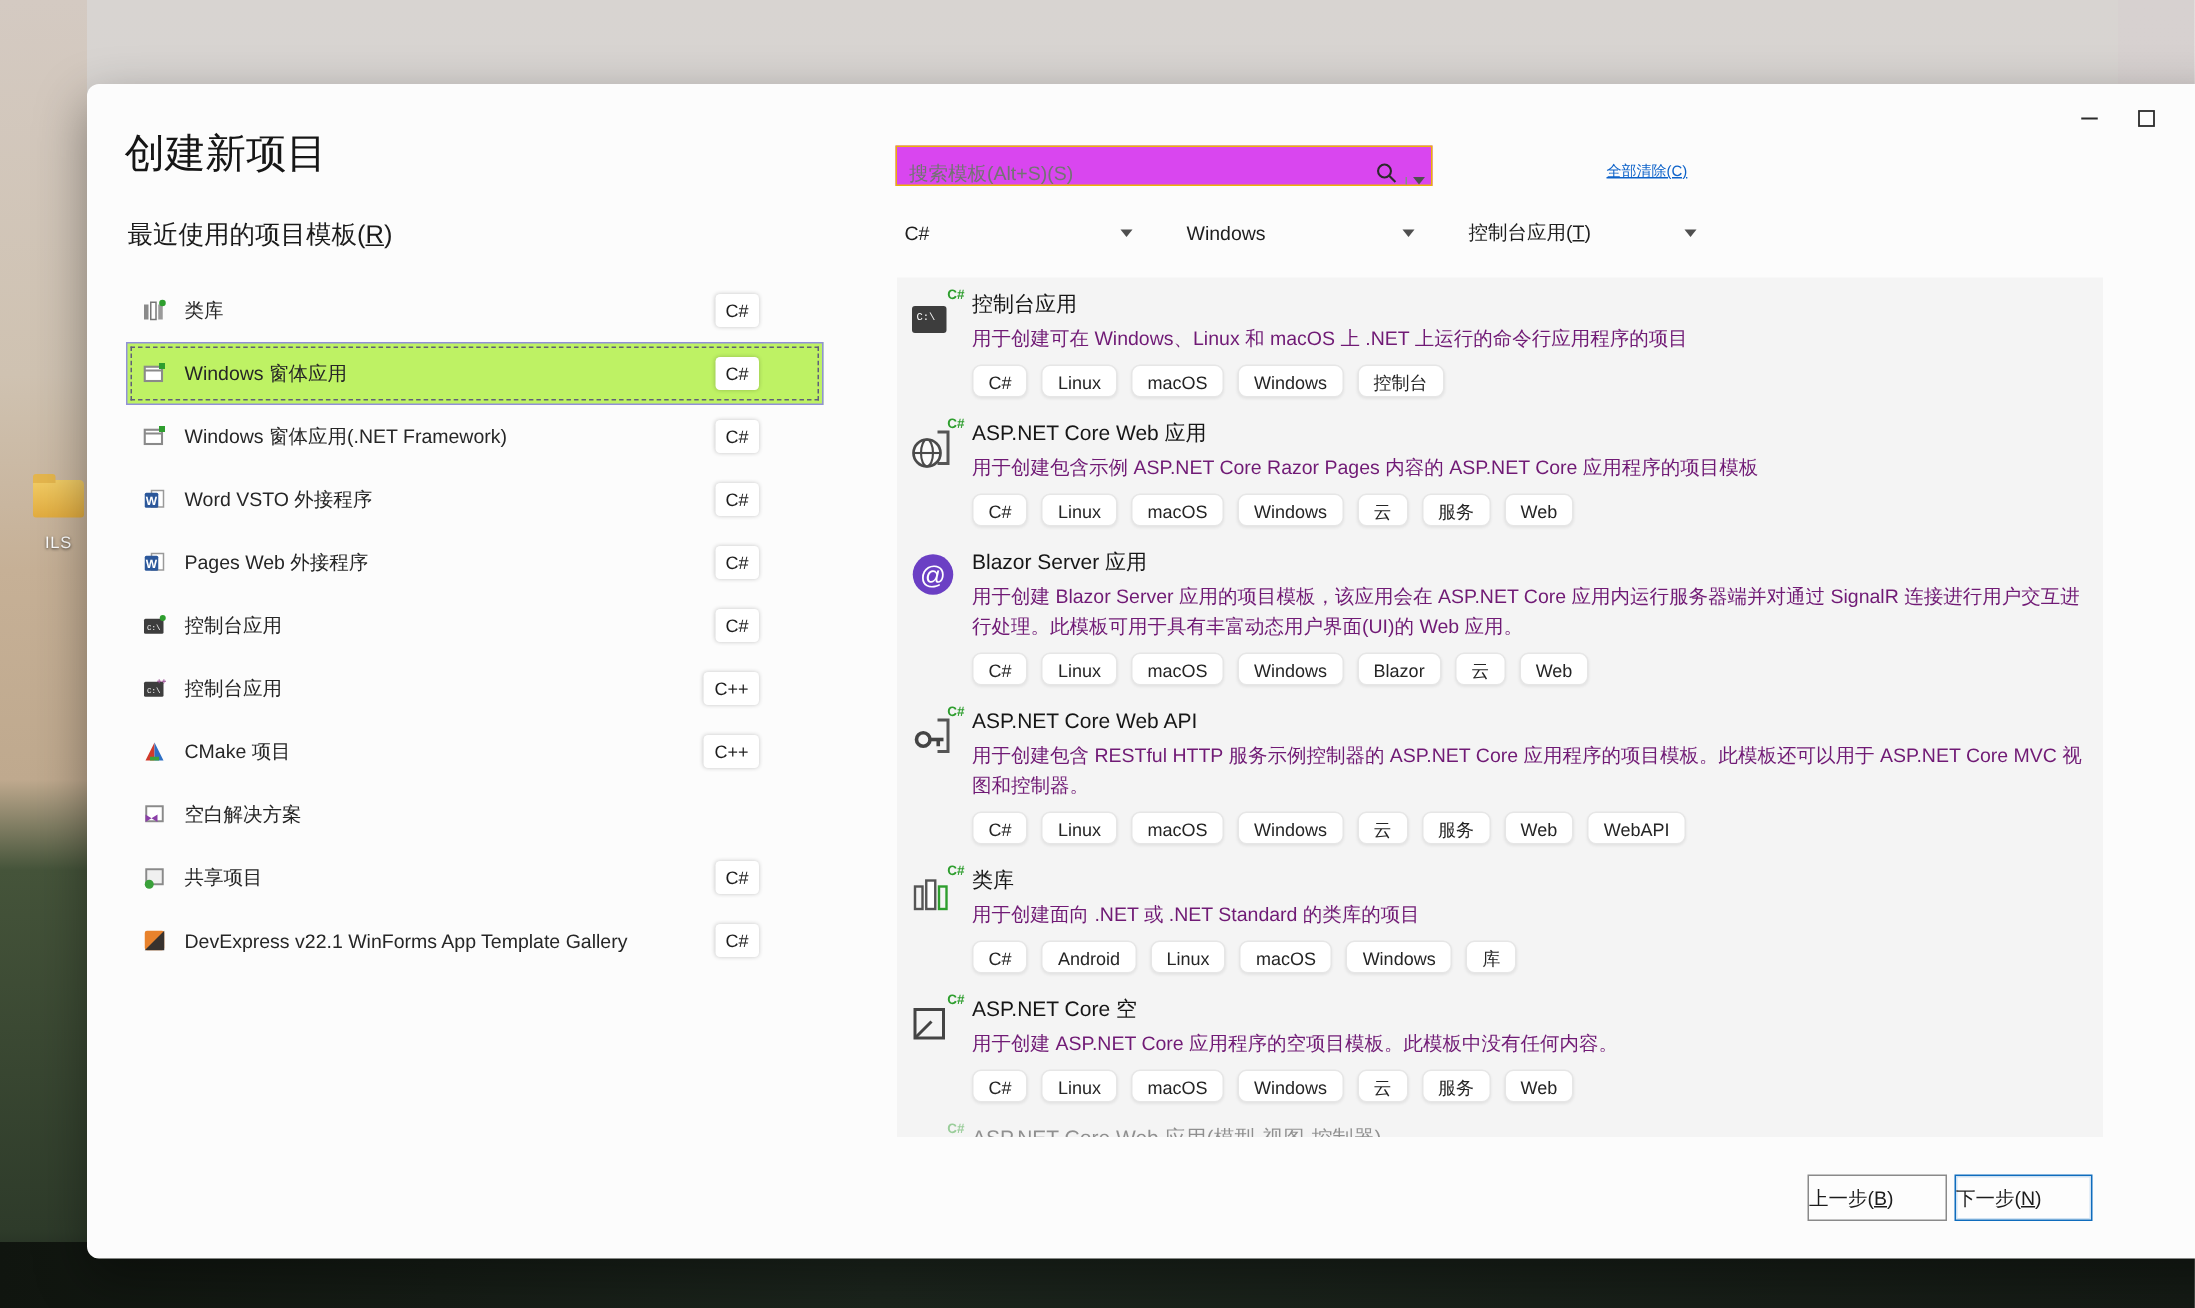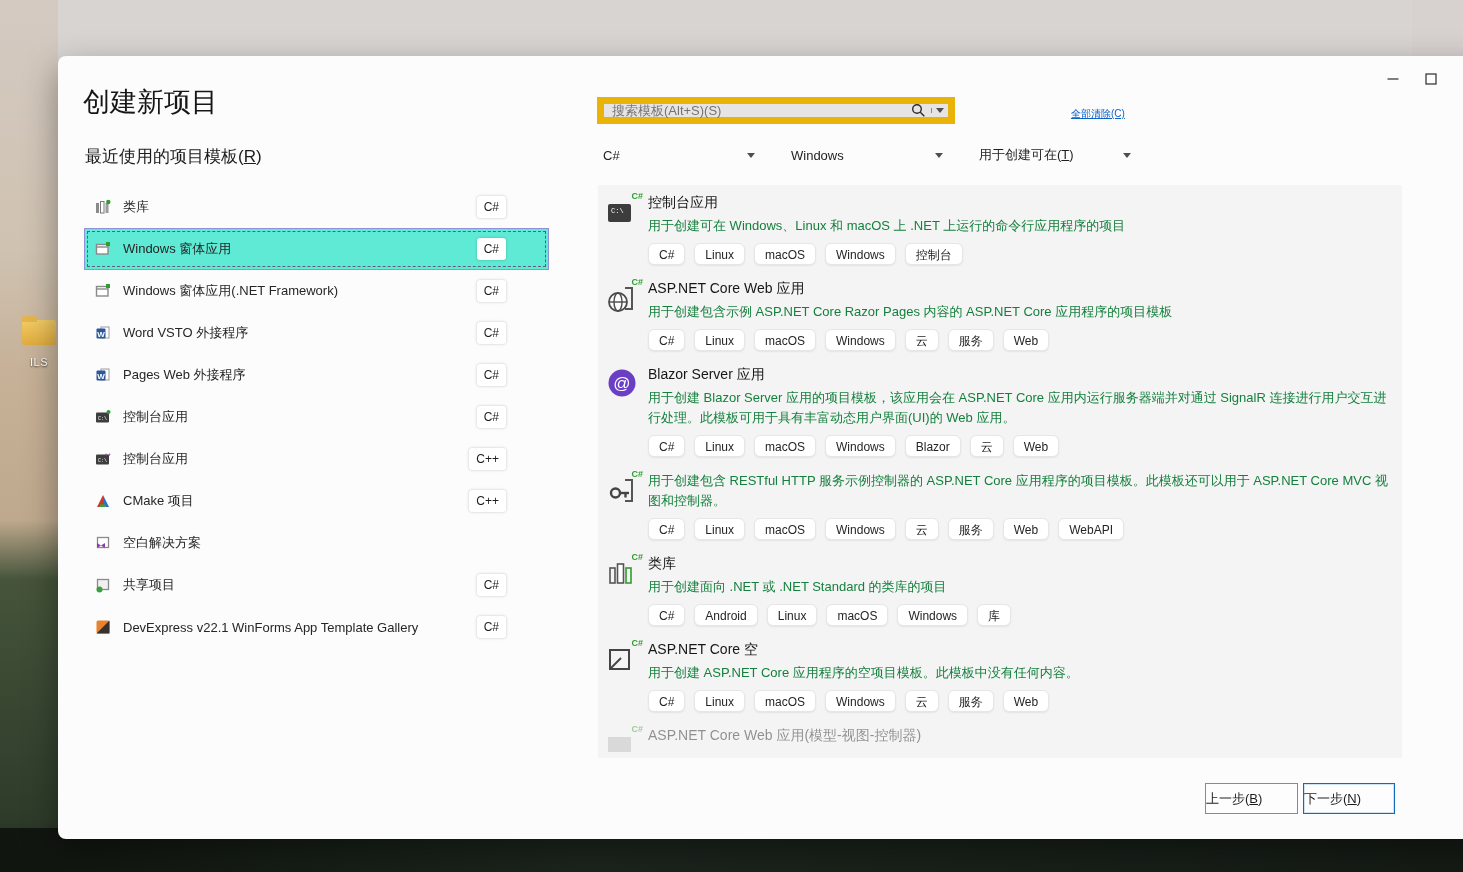--- a/index.html
+++ b/index.html
@@ -32,32 +32,32 @@
   .win-btn { width:38px; height:30px; display:flex; align-items:center; justify-content:center; cursor:default; }
 
   .page-title { position:absolute; left:25px; top:28px; font-size:27px; color:#161616; }
 
   .recent-header { position:absolute; left:27px; top:89px; font-size:17px; color:#1b1b1b; }
   .u { text-decoration:underline; }
 
   .recent-list { position:absolute; left:26px; top:130px; width:465px; }
   .recent-row { height:42px; display:flex; align-items:center; padding:0 10px;
     border:1px solid transparent; }
-  .recent-row.selected { background:#5eead4; border:1px solid #9191d9;
+  .recent-row.selected { background:#bef264; border:1px solid #9191d9;
     outline:1px dashed #5f5f78; outline-offset:-4px; }
   .rlabel { margin-left:12px; font-size:13px; color:#262626; white-space:nowrap; }
   .badge { margin-left:auto; margin-right:32px; min-width:28px; height:22px; line-height:22px;
     padding:0 7px; text-align:center; background:#ffffff; border-radius:3px;
     box-shadow:0 0 3px rgba(0,0,0,.22); font-size:12px; color:#1e1e1e; }
 
   .sm-icon { width:16px; height:16px; flex:0 0 16px; position:relative; display:inline-block; }
 
   
   .search-box { position:absolute; left:539px; top:41px; width:358px; height:27px;
-    background:#e5e5e5; border:7px solid #eab308; display:flex; align-items:center; }
+    background:#d946ef; border:1px solid #eab308; display:flex; align-items:flex-end; }
   .search-input { flex:1; border:none; outline:none; padding:0 4px 0 8px; font-size:13px;
     font-family:inherit; color:#1e1e1e; background:transparent; }
   .search-input::placeholder { color:#737373; }
   .search-glass { width:26px; display:flex; align-items:center; justify-content:center; }
   .search-split { width:17px; border-left:1px solid #8a8a8a; display:flex; align-items:center; justify-content:center; }
 
   .caret { width:0; height:0; border-left:4px solid transparent; border-right:4px solid transparent;
     border-top:5px solid #4f4f4f; display:inline-block; }
 
   .clear-link { position:absolute; left:1013px; top:51px; font-size:10px; color:#0d62c9;
@@ -68,21 +68,21 @@
   .filter-lang { left:545px; } .filter-plat { left:733px; } .filter-type { left:921px; }
 
   
   .tpl-list { position:absolute; left:540px; top:129px; width:804px; height:573px;
     background:#f4f4f4; overflow:hidden; }
   .tpl-item { position:relative; padding:8px 8px 6px 50px; }
   .tpl-item.cutoff { opacity:.45; }
   .tpl-icon { position:absolute; left:8px; top:9px; width:34px; height:34px; display:inline-block; }
   .cs-ov { position:absolute; top:-3px; right:-3px; font-size:9px; font-weight:bold; color:#2e9e2e; }
   .tpl-title { font-size:14px; line-height:19px; color:#161616; margin-bottom:4px; }
-  .tpl-desc { font-size:13px; line-height:20px; color:#15803d; }
+  .tpl-desc { font-size:13px; line-height:20px; color:#701a75; }
   .tpl-tags { margin-top:7px; display:flex; gap:9px; flex-wrap:wrap; }
   .tag { height:22px; line-height:22px; padding:0 10px; background:#fff; border:1px solid #e6e6e6;
     border-radius:6px; box-shadow:0 1px 2px rgba(0,0,0,.07); font-size:12px; color:#252525; }
 
   
   .btn { position:absolute; top:727px; height:31px; background:#fdfdfd; font-size:13px;
     color:#1c1c1c; display:flex; align-items:center; justify-content:flex-start; cursor:pointer; }
   .btn-back { left:1147px; width:93px; border:1px solid #8a8a8a; }
   .btn-next { left:1245px; width:92px; border:1px solid #0f6cbd; box-shadow:inset 0 0 0 1px #cfe2f3; }
 </style>
@@ -239,21 +239,21 @@
 
   <div class="filter filter-lang">
     <span>C#</span>
     <span class="caret"></span>
   </div>
   <div class="filter filter-plat">
     <span>Windows</span>
     <span class="caret"></span>
   </div>
   <div class="filter filter-type">
-    <span><span>用于创建可在(</span><span class="u">T</span><span>)</span></span>
+    <span><span>控制台应用(</span><span class="u">T</span><span>)</span></span>
     <span class="caret"></span>
   </div>
 
   <div class="tpl-list" id="template-list">
       <div class="tpl-item">
         <span class="tpl-icon"><svg width="34" height="34" viewBox="0 0 34 34">
             <rect x="2" y="10" width="23" height="18" rx="2" fill="#3d3d3d"></rect>
             <text x="5" y="19" font-size="7" fill="#fff" font-family="Liberation Mono,monospace">C:\</text>
           </svg><span class="cs-ov">C#</span></span>
         <div class="tpl-title">控制台应用</div>
@@ -302,20 +302,21 @@
           <span class="tag">Web</span>
         </div>
       </div>
       <div class="tpl-item">
         <span class="tpl-icon"><svg width="34" height="34" viewBox="0 0 34 34">
             <path d="M19 8 h7 v21 h-7" fill="none" stroke="#555" stroke-width="2"></path>
             <circle cx="9.5" cy="21" r="4.5" fill="none" stroke="#444" stroke-width="2.4"></circle>
             <line x1="14" y1="21" x2="23" y2="21" stroke="#444" stroke-width="2.4"></line>
             <line x1="19.5" y1="21" x2="19.5" y2="25.5" stroke="#444" stroke-width="2.4"></line>
           </svg><span class="cs-ov">C#</span></span>
+        <div class="tpl-title">ASP.NET Core Web API</div>
         <div class="tpl-desc">用于创建包含 RESTful HTTP 服务示例控制器的 ASP.NET Core 应用程序的项目模板。此模板还可以用于 ASP.NET Core MVC 视图和控制器。</div>
         <div class="tpl-tags">
           <span class="tag">C#</span>
           <span class="tag">Linux</span>
           <span class="tag">macOS</span>
           <span class="tag">Windows</span>
           <span class="tag">云</span>
           <span class="tag">服务</span>
           <span class="tag">Web</span>
           <span class="tag">WebAPI</span>

